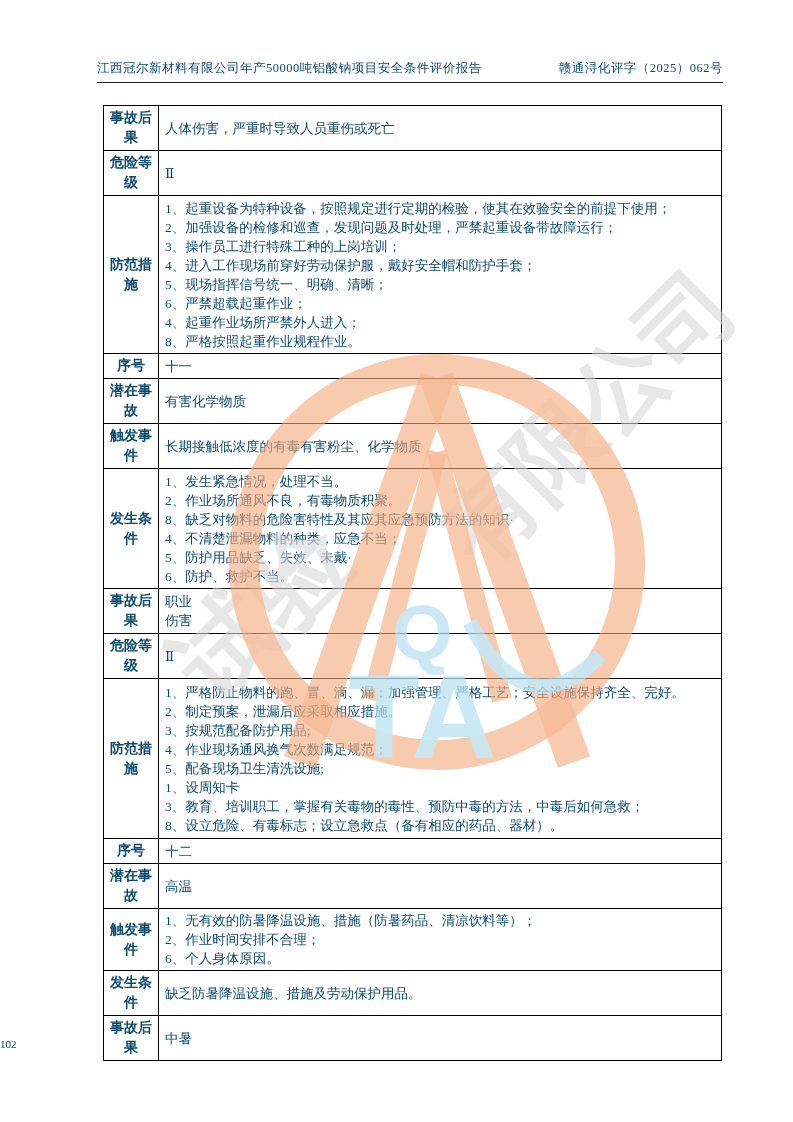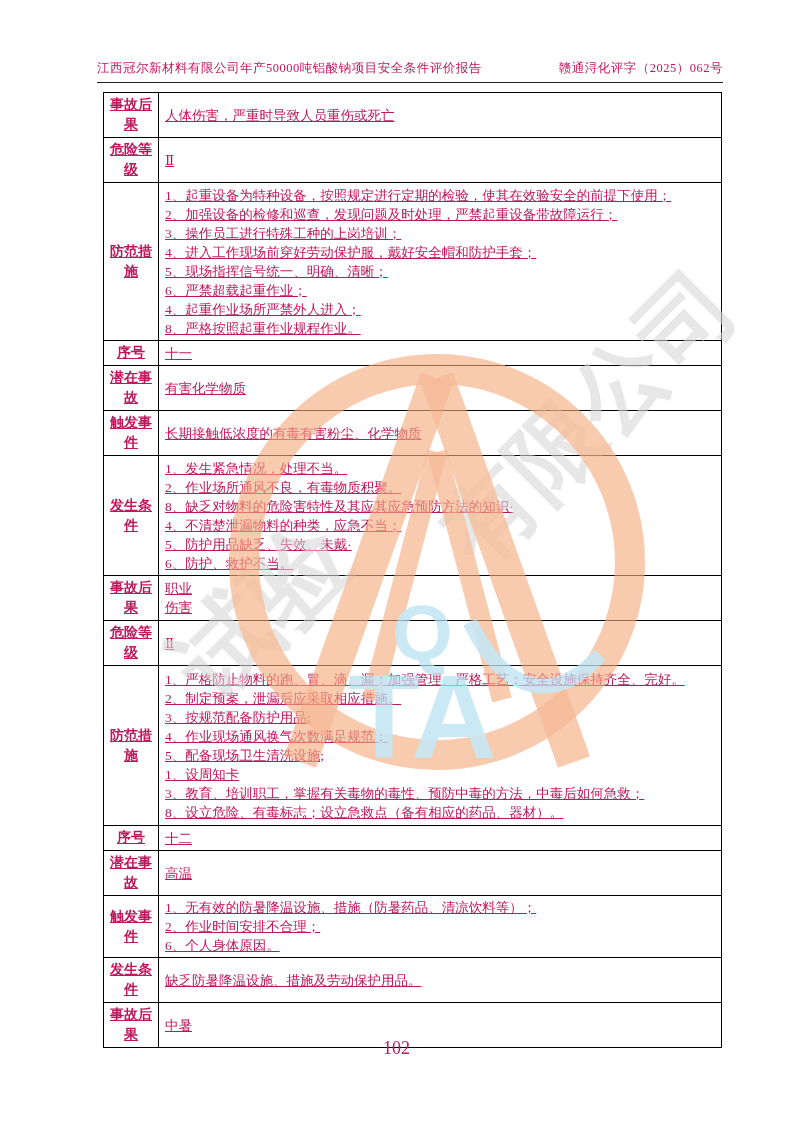--- a/index.html
+++ b/index.html
@@ -1,33 +1,33 @@
 <!DOCTYPE html>
 <html><head>
 <meta charset="utf-8">
 <style>
   html,body{margin:0;padding:0;background:#e8e8e8;}
   .page{position:relative;width:793px;height:1122px;background:#ffffff;margin:0 auto;
-        font-family:"Liberation Serif","DejaVu Serif",serif;color:#be185d;overflow:hidden;}
+        font-family:"Liberation Serif","DejaVu Serif",serif;color:#0c4a6e;overflow:hidden;}
   .doc-header{position:absolute;left:97px;right:70px;top:60px;display:flex;
         justify-content:space-between;align-items:flex-end;font-size:12.5px;
         border-bottom:1.5px solid #222;padding-bottom:5px;white-space:nowrap;}
   .doc-header .left{letter-spacing:.5px;}
   .doc-header .right{letter-spacing:.5px;text-align:center;}
-  .report-table{position:absolute;left:103px;top:92px;width:619px;
-        border-collapse:collapse;table-layout:fixed;font-size:13.5px;z-index:1;text-decoration:underline;}
+  .report-table{position:absolute;left:103px;top:105px;width:619px;
+        border-collapse:collapse;table-layout:fixed;font-size:13.5px;z-index:1;}
   .report-table{border:1.5px solid #000;}
   .report-table td{border:1px solid #000;vertical-align:middle;padding:2px 6px;}
   .label-cell{text-align:center;font-weight:bold;padding:2px 9px;word-break:break-all;
         line-height:20px;font-size:14px;}
   .content-cell{line-height:19px;word-break:break-all;}
   .content-cell.center{text-align:left;}
   .content-line{min-height:19px;}
-  .page-footer{position:absolute;left:0;right:0;top:1038px;text-align:center;
-        font-size:18px;z-index:1;}
+  .page-footer{position:absolute;left:0;right:0;top:1038px;text-align:left;
+        font-size:11px;z-index:1;}
   .watermark{position:absolute;left:0;top:0;width:793px;height:1122px;
         pointer-events:none;z-index:3;}
 </style>
 </head>
 <body>
 
 <div class="page">
 
   <div class="doc-header">
     <span class="left">江西冠尔新材料有限公司年产50000吨铝酸钠项目安全条件评价报告</span>

